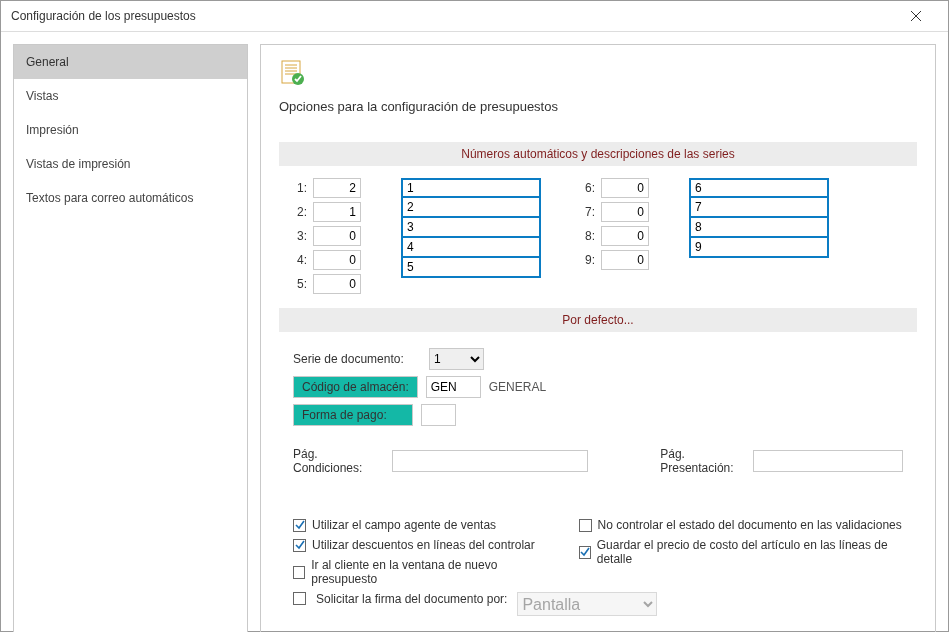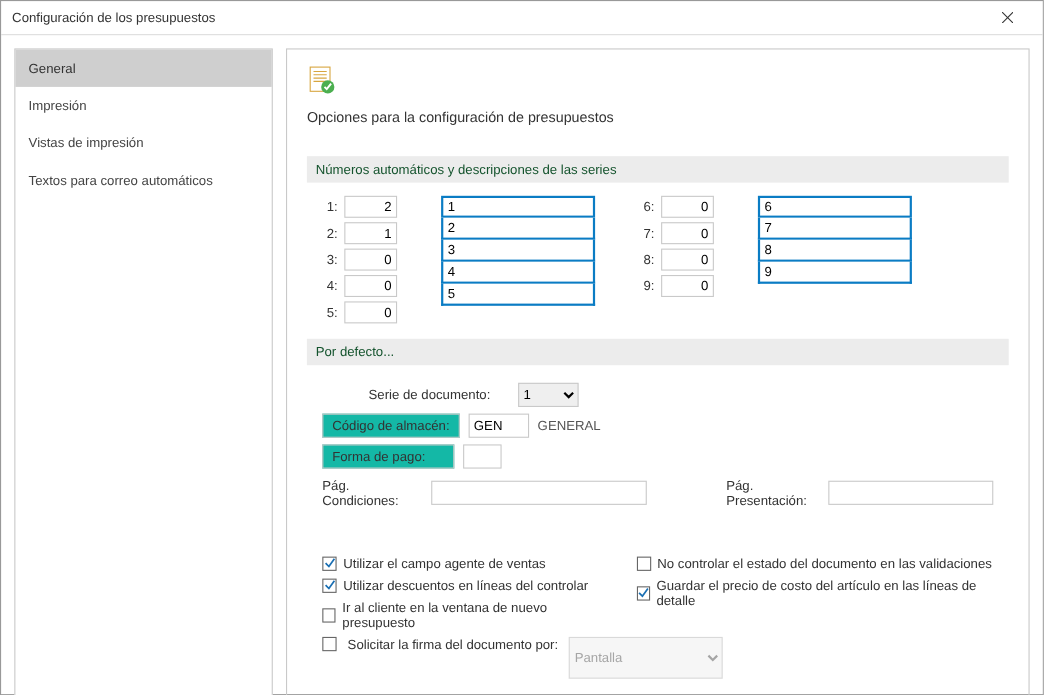--- a/index.html
+++ b/index.html
@@ -10,49 +10,49 @@
   .close-btn { width: 45px; height: 30px; display: flex; align-items: center; justify-content: center; cursor: pointer; }
   .close-btn svg { width: 10px; height: 10px; }
   .content { flex: 1; display: flex; padding: 12px; gap: 12px; }
   .sidebar { width: 235px; border: 1px solid #c9c9c9; background: #fff; }
   .sidebar-item { padding: 10px 12px; cursor: pointer; color: #444; }
   .sidebar-item.selected { background: #cfcfcf; color: #333; }
   .main { flex: 1; border: 1px solid #c9c9c9; padding: 14px 18px; overflow: auto; }
   .head-row { display: flex; align-items: flex-start; gap: 12px; margin-bottom: 28px; flex-direction: column; }
   .head-icon { width: 28px; height: 28px; }
   .head-title { font-size: 13px; color: #333; }
-  .section-header { background: #ececec; padding: 5px 8px; font-size: 12px; color: #14532d; margin-bottom: 12px; }
+  .section-header { background: #ececec; padding: 5px 8px; font-size: 12px; color: #7f1d1d; margin-bottom: 12px; text-align: center; }
   .series-row { display: flex; gap: 40px; padding-left: 14px; }
   .series-col { display: flex; flex-direction: column; gap: 4px; }
   .series-line { display: flex; align-items: center; gap: 6px; }
   .series-line label { width: 14px; text-align: right; color: #333; }
   .num-field { width: 48px; height: 20px; border: 1px solid #c9c9c9; text-align: right; padding: 0 4px; font-family: inherit; font-size: 12px; }
   .desc-field { width: 140px; height: 20px; border: 2px solid #0a7cc4; padding: 0 4px; font-family: inherit; font-size: 12px; }
   .desc-col .desc-field { border-top-width: 0; }
   .desc-col .desc-field:first-child { border-top-width: 2px; }
   .defaults { padding: 4px 14px 8px; }
   .def-row { display: flex; align-items: center; gap: 8px; margin-bottom: 6px; }
   .def-label-btn { border: 1px solid #c9c9c9; padding: 3px 8px; min-width: 120px; background: #14b8a6; display: inline-block; cursor: pointer; }
-  .def-plain-label { min-width: 128px; display: inline-block; margin-left: 42px; }
+  .def-plain-label { min-width: 128px; display: inline-block; }
   .small-input { width: 55px; height: 22px; border: 1px solid #c9c9c9; padding: 0 4px; font-family: inherit; font-size: 12px; }
   .wide-input { width: 210px; height: 22px; border: 1px solid #c9c9c9; padding: 0 4px; font-family: inherit; font-size: 12px; }
   .select-docserie { width: 55px; height: 22px; border: 1px solid #c9c9c9; font-family: inherit; font-size: 12px; }
   .ghost-label { color: #555; }
-  .def-bottom { display: flex; gap: 72px; margin-top: 8px; }
+  .def-bottom { display: flex; gap: 72px; margin-top: 21px; }
   .def-bottom .col { display: flex; align-items: center; gap: 8px; }
   .wide-input2 { width: 150px; height: 22px; border: 1px solid #c9c9c9; padding: 0 4px; font-family: inherit; font-size: 12px; }
   .options { padding: 4px 14px; margin-top: 21px; }
   .opts-grid { display: flex; gap: 30px; }
   .opts-col { display: flex; flex-direction: column; gap: 6px; }
   .chk-row { display: flex; align-items: center; gap: 6px; }
   .chk { width: 13px; height: 13px; border: 1px solid #666; display: inline-flex; align-items: center; justify-content: center; cursor: pointer; background: #fff; }
   .chk.checked svg { width: 10px; height: 10px; display: block; }
   .chk:not(.checked) svg { display: none; }
   .sig-row { display: flex; gap: 10px; margin-top: 6px; }
-  .select-sig { width: 140px; height: 38px; border: 1px solid #c9c9c9; font-family: inherit; font-size: 12px; background: #f3f3f3; }
+  .select-sig { width: 140px; height: 24px; border: 1px solid #c9c9c9; font-family: inherit; font-size: 16px; background: #f3f3f3; }
   .footer { display: flex; justify-content: flex-end; gap: 10px; padding: 10px 14px; }
   .btn { min-width: 75px; height: 24px; border: 1px solid #8a8a8a; background: #fff; cursor: pointer; font-family: inherit; font-size: 12px; }
   .desc-wrap { display: flex; flex-direction: column; }
 </style>
 </head>
 <body>
 
 <div class="window">
 
   <div class="titlebar">
@@ -62,20 +62,21 @@
           <line x1="0" y1="0" x2="10" y2="10" stroke="#333" stroke-width="1"></line>
           <line x1="10" y1="0" x2="0" y2="10" stroke="#333" stroke-width="1"></line>
         </svg>
     </div>
   </div>
 
   <div class="content">
 
     <div class="sidebar">
       <div class="sidebar-item selected"><span>General</span></div>
+      <div class="sidebar-item"><span>Vistas</span></div>
       <div class="sidebar-item"><span>Impresión</span></div>
       <div class="sidebar-item"><span>Vistas de impresión</span></div>
       <div class="sidebar-item"><span>Textos para correo automáticos</span></div>
     </div>
 
     <div class="main">
 
       <div class="head-row">
         <svg class="head-icon" viewBox="0 0 28 28">
           <rect x="3" y="2" width="18" height="22" fill="#fff" stroke="#d8a640" stroke-width="1"></rect>

